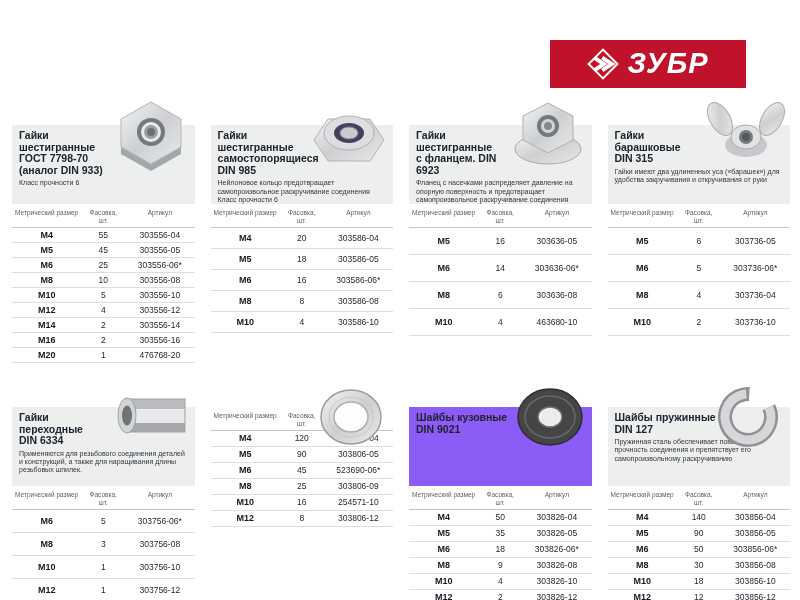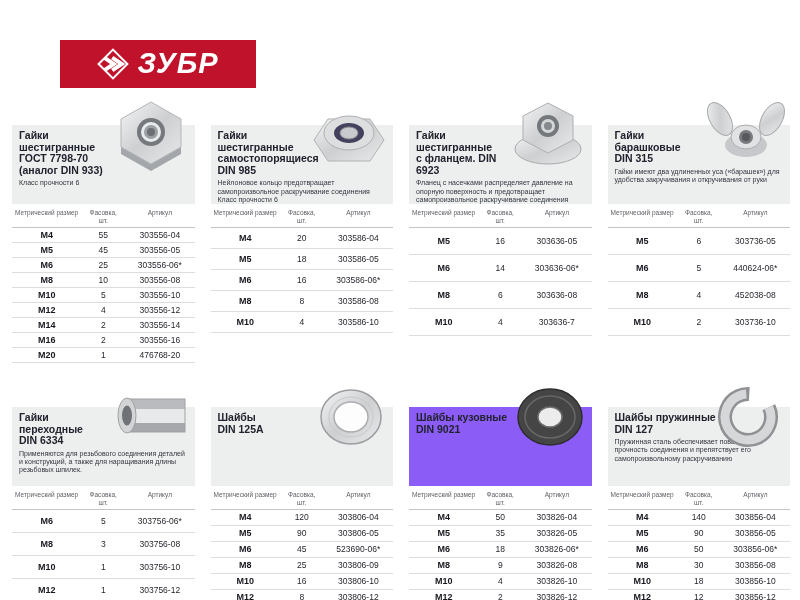--- a/index.html
+++ b/index.html
@@ -2,21 +2,21 @@
 <html><head>
 <meta charset="utf-8">
 <style>
   html,body{margin:0;padding:0;}
   body{
     width:800px;height:600px;overflow:hidden;background:#ffffff;
     font-family:"Liberation Sans","DejaVu Sans",sans-serif;color:#1f2130;
     position:relative;
   }
   
-  .hdr{display:flex;gap:7px;margin:40px 0 0 60px;width:686px;height:48px;}
+  .hdr{display:flex;gap:7px;margin:40px 0 0 60px;width:686px;height:48px;justify-content:flex-end;}
   .brand{
     width:196px;height:48px;background:#c1122c;display:flex;align-items:center;
     justify-content:center;gap:8px;flex:none;
   }
   .brand-text{color:#fff;font-weight:bold;font-style:italic;font-size:29px;letter-spacing:1px;line-height:1;padding-bottom:2px;}
   .hbar{
     flex:1;background:#f7d900;display:flex;align-items:center;
     padding-left:28px;font-weight:bold;font-size:15px;color:#111;letter-spacing:.3px;
   }
   
@@ -249,21 +249,21 @@
             <td class="col-sku">303636-06*</td>
           </tr>
           <tr>
             <td class="col-size">M8</td>
             <td class="col-pack">6</td>
             <td class="col-sku">303636-08</td>
           </tr>
           <tr>
             <td class="col-size">M10</td>
             <td class="col-pack">4</td>
-            <td class="col-sku">303636-7</td>
+            <td class="col-sku">463680-10</td>
           </tr>
         </tbody>
     </table>
   </section>
 
   <section class="panel">
     <div class="pimg">
       <svg viewBox="0 0 84 94">
         <ellipse cx="16" cy="22" rx="10" ry="18" transform="rotate(-30 16 22)" fill="url(#metalGrad)" stroke="#a7a9ac" stroke-width="1"></ellipse>
         <ellipse cx="68" cy="22" rx="10" ry="18" transform="rotate(30 68 22)" fill="url(#metalGrad)" stroke="#a7a9ac" stroke-width="1"></ellipse>
@@ -290,26 +290,26 @@
         </thead>
       <tbody>
           <tr>
             <td class="col-size">M5</td>
             <td class="col-pack">6</td>
             <td class="col-sku">303736-05</td>
           </tr>
           <tr>
             <td class="col-size">M6</td>
             <td class="col-pack">5</td>
-            <td class="col-sku">440624-06*</td>
+            <td class="col-sku">303736-06*</td>
           </tr>
           <tr>
             <td class="col-size">M8</td>
             <td class="col-pack">4</td>
-            <td class="col-sku">452038-08</td>
+            <td class="col-sku">303736-04</td>
           </tr>
           <tr>
             <td class="col-size">M10</td>
             <td class="col-pack">2</td>
             <td class="col-sku">303736-10</td>
           </tr>
         </tbody>
     </table>
   </section>
 </main>
@@ -368,25 +368,20 @@
   </section>
 
   <section class="panel">
     <div class="pimg">
       <svg viewBox="0 0 84 94">
         <ellipse cx="44" cy="38" rx="30" ry="27" fill="url(#metalGrad)" stroke="#9b9da0" stroke-width="1.5"></ellipse>
         <ellipse cx="44" cy="38" rx="17" ry="15" fill="#fdfdfd" stroke="#aaacaf" stroke-width="1.5"></ellipse>
         <ellipse cx="44" cy="38" rx="22" ry="20" fill="none" stroke="#c6c8ca" stroke-width="1"></ellipse>
       </svg>
     </div>
-    <div class="infobox" style="background: rgb(237, 239, 238);">
-      <h3 class="ptitle">Шайбы
-DIN 125A</h3>
-      <p class="pdesc"></p>
-    </div>
     <table class="spec t-dense2">
       <thead>
           <tr>
         <th class="col-size">Метрический размер</th>
         <th class="col-pack">Фасовка,
 шт.</th>
         <th class="col-sku">Артикул</th>
       </tr>
         </thead>
       <tbody>
@@ -406,21 +401,21 @@
             <td class="col-sku">523690-06*</td>
           </tr>
           <tr>
             <td class="col-size">M8</td>
             <td class="col-pack">25</td>
             <td class="col-sku">303806-09</td>
           </tr>
           <tr>
             <td class="col-size">M10</td>
             <td class="col-pack">16</td>
-            <td class="col-sku">303806-10</td>
+            <td class="col-sku">254571-10</td>
           </tr>
           <tr>
             <td class="col-size">M12</td>
             <td class="col-pack">8</td>
             <td class="col-sku">303806-12</td>
           </tr>
         </tbody>
     </table>
   </section>
 

